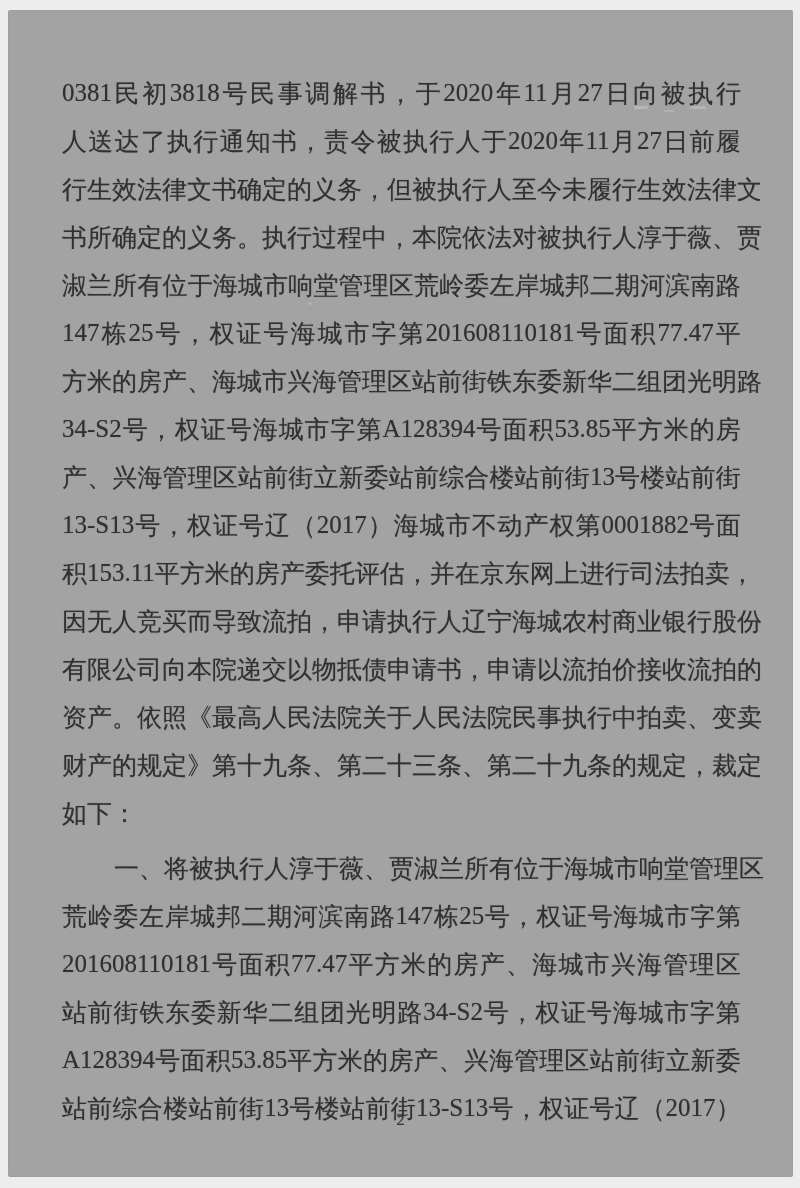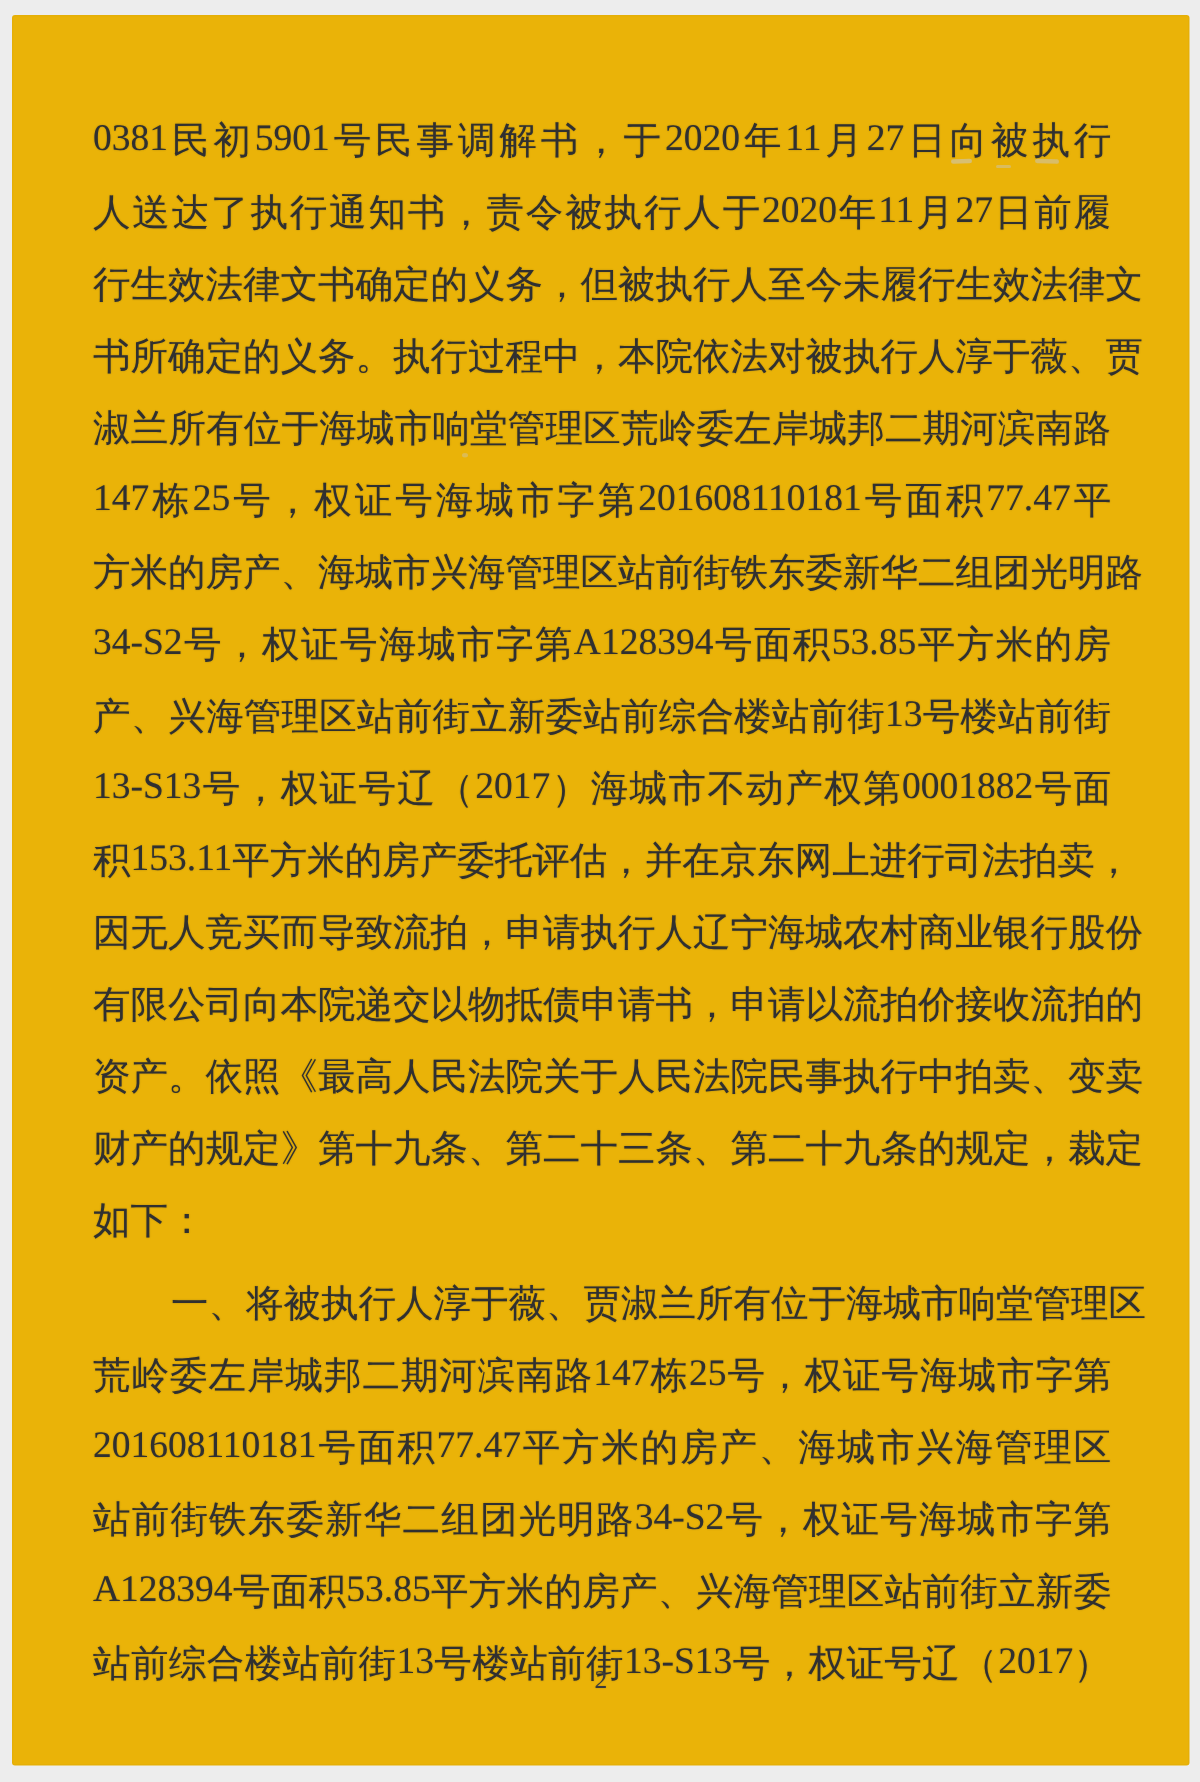--- a/index.html
+++ b/index.html
@@ -10,21 +10,21 @@
   }
   .canvas {
     position: relative;
     width: 800px; height: 1188px;
     background: #ededed;
   }
   .page {
     position: absolute;
     left: 8px; top: 10px;
     width: 785px; height: 1167px;
-    background: #eab308;
+    background: #a3a3a3;
     border-radius: 2px;
     box-shadow: 0 0 0 1px rgba(0,0,0,0.02) inset;
   }
   .doc-body {
     position: absolute;
     left: 54px; top: 59px;
     width: 679px;
   }
   .line {
     height: 48px;
@@ -55,21 +55,21 @@
   .a3 { left: 682px; top: 96px;  width: 16px; height: 3px; opacity: .5; transform: rotate(2deg); }
   .a4 { left: 300px; top: 292px; width: 4px;  height: 3px; opacity: .4; border-radius: 50%; }
   .a5 { left: 470px; top: 268px; width: 3px;  height: 3px; opacity: .35; border-radius: 50%; }
 </style>
 </head>
 <body>
 
 <div class="canvas">
   <div class="page">
     <div class="doc-body">
-        <div class="line j"><span>0381</span><span>民</span><span>初</span><span>5901</span><span>号</span><span>民</span><span>事</span><span>调</span><span>解</span><span>书</span><span>，</span><span>于</span><span>2020</span><span>年</span><span>11</span><span>月</span><span>27</span><span>日</span><span>向</span><span>被</span><span>执</span><span>行</span></div>
+        <div class="line j"><span>0381</span><span>民</span><span>初</span><span>3818</span><span>号</span><span>民</span><span>事</span><span>调</span><span>解</span><span>书</span><span>，</span><span>于</span><span>2020</span><span>年</span><span>11</span><span>月</span><span>27</span><span>日</span><span>向</span><span>被</span><span>执</span><span>行</span></div>
         <div class="line j"><span>人</span><span>送</span><span>达</span><span>了</span><span>执</span><span>行</span><span>通</span><span>知</span><span>书</span><span>，</span><span>责</span><span>令</span><span>被</span><span>执</span><span>行</span><span>人</span><span>于</span><span>2020</span><span>年</span><span>11</span><span>月</span><span>27</span><span>日</span><span>前</span><span>履</span></div>
         <div class="line j"><span>行</span><span>生</span><span>效</span><span>法</span><span>律</span><span>文</span><span>书</span><span>确</span><span>定</span><span>的</span><span>义</span><span>务</span><span>，</span><span>但</span><span>被</span><span>执</span><span>行</span><span>人</span><span>至</span><span>今</span><span>未</span><span>履</span><span>行</span><span>生</span><span>效</span><span>法</span><span>律</span><span>文</span></div>
         <div class="line j"><span>书</span><span>所</span><span>确</span><span>定</span><span>的</span><span>义</span><span>务</span><span>。</span><span>执</span><span>行</span><span>过</span><span>程</span><span>中</span><span>，</span><span>本</span><span>院</span><span>依</span><span>法</span><span>对</span><span>被</span><span>执</span><span>行</span><span>人</span><span>淳</span><span>于</span><span>薇</span><span>、</span><span>贾</span></div>
         <div class="line j"><span>淑</span><span>兰</span><span>所</span><span>有</span><span>位</span><span>于</span><span>海</span><span>城</span><span>市</span><span>响</span><span>堂</span><span>管</span><span>理</span><span>区</span><span>荒</span><span>岭</span><span>委</span><span>左</span><span>岸</span><span>城</span><span>邦</span><span>二</span><span>期</span><span>河</span><span>滨</span><span>南</span><span>路</span></div>
         <div class="line j"><span>147</span><span>栋</span><span>25</span><span>号</span><span>，</span><span>权</span><span>证</span><span>号</span><span>海</span><span>城</span><span>市</span><span>字</span><span>第</span><span>201608110181</span><span>号</span><span>面</span><span>积</span><span>77.47</span><span>平</span></div>
         <div class="line j"><span>方</span><span>米</span><span>的</span><span>房</span><span>产</span><span>、</span><span>海</span><span>城</span><span>市</span><span>兴</span><span>海</span><span>管</span><span>理</span><span>区</span><span>站</span><span>前</span><span>街</span><span>铁</span><span>东</span><span>委</span><span>新</span><span>华</span><span>二</span><span>组</span><span>团</span><span>光</span><span>明</span><span>路</span></div>
         <div class="line j"><span>34-S2</span><span>号</span><span>，</span><span>权</span><span>证</span><span>号</span><span>海</span><span>城</span><span>市</span><span>字</span><span>第</span><span>A128394</span><span>号</span><span>面</span><span>积</span><span>53.85</span><span>平</span><span>方</span><span>米</span><span>的</span><span>房</span></div>
         <div class="line j"><span>产</span><span>、</span><span>兴</span><span>海</span><span>管</span><span>理</span><span>区</span><span>站</span><span>前</span><span>街</span><span>立</span><span>新</span><span>委</span><span>站</span><span>前</span><span>综</span><span>合</span><span>楼</span><span>站</span><span>前</span><span>街</span><span>13</span><span>号</span><span>楼</span><span>站</span><span>前</span><span>街</span></div>
         <div class="line j"><span>13-S13</span><span>号</span><span>，</span><span>权</span><span>证</span><span>号</span><span>辽</span><span>（</span><span>2017</span><span>）</span><span>海</span><span>城</span><span>市</span><span>不</span><span>动</span><span>产</span><span>权</span><span>第</span><span>0001882</span><span>号</span><span>面</span></div>
         <div class="line j"><span>积</span><span>153.11</span><span>平</span><span>方</span><span>米</span><span>的</span><span>房</span><span>产</span><span>委</span><span>托</span><span>评</span><span>估</span><span>，</span><span>并</span><span>在</span><span>京</span><span>东</span><span>网</span><span>上</span><span>进</span><span>行</span><span>司</span><span>法</span><span>拍</span><span>卖</span><span>，</span></div>

